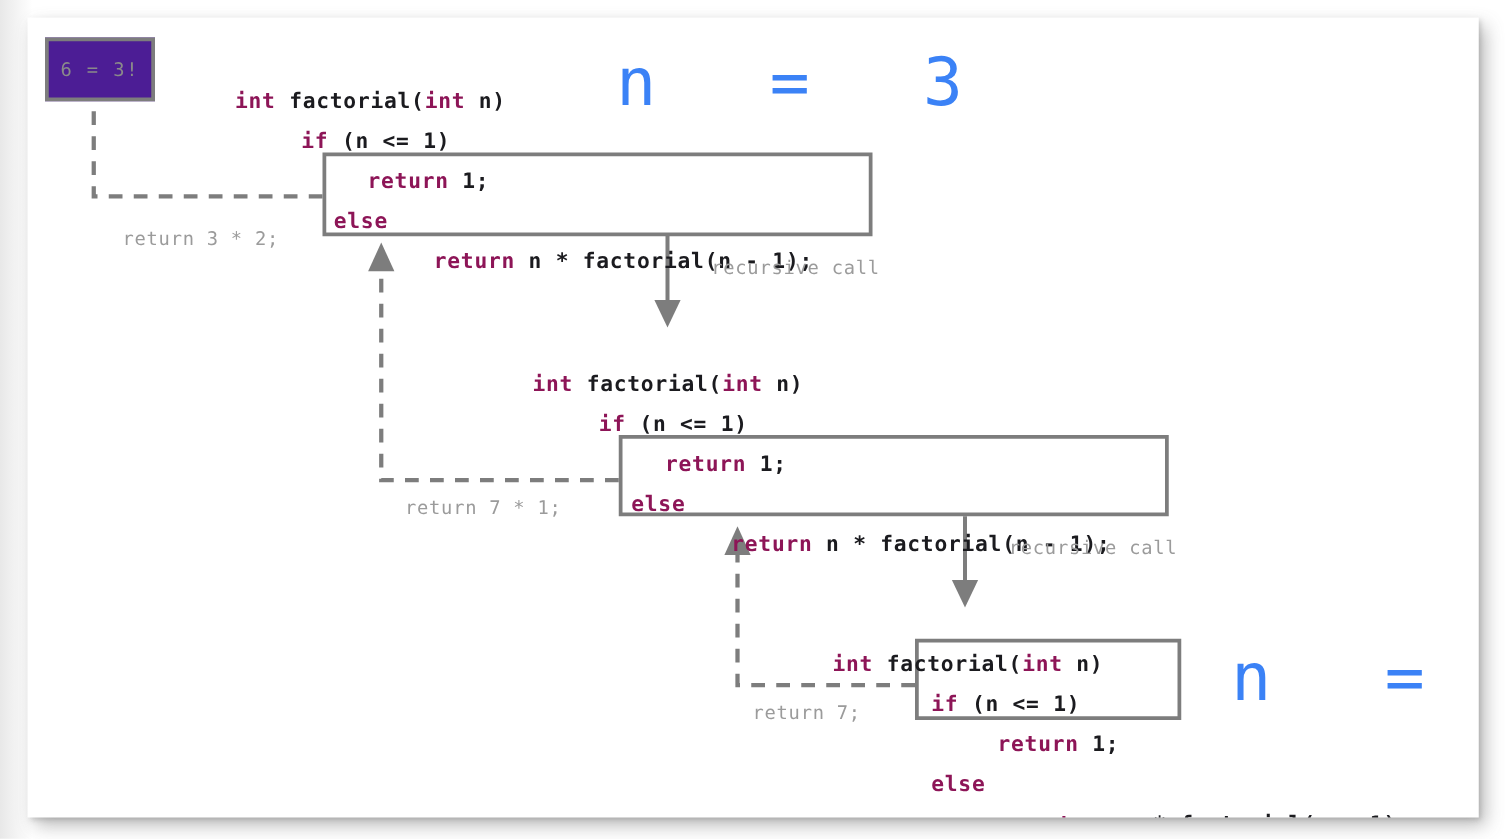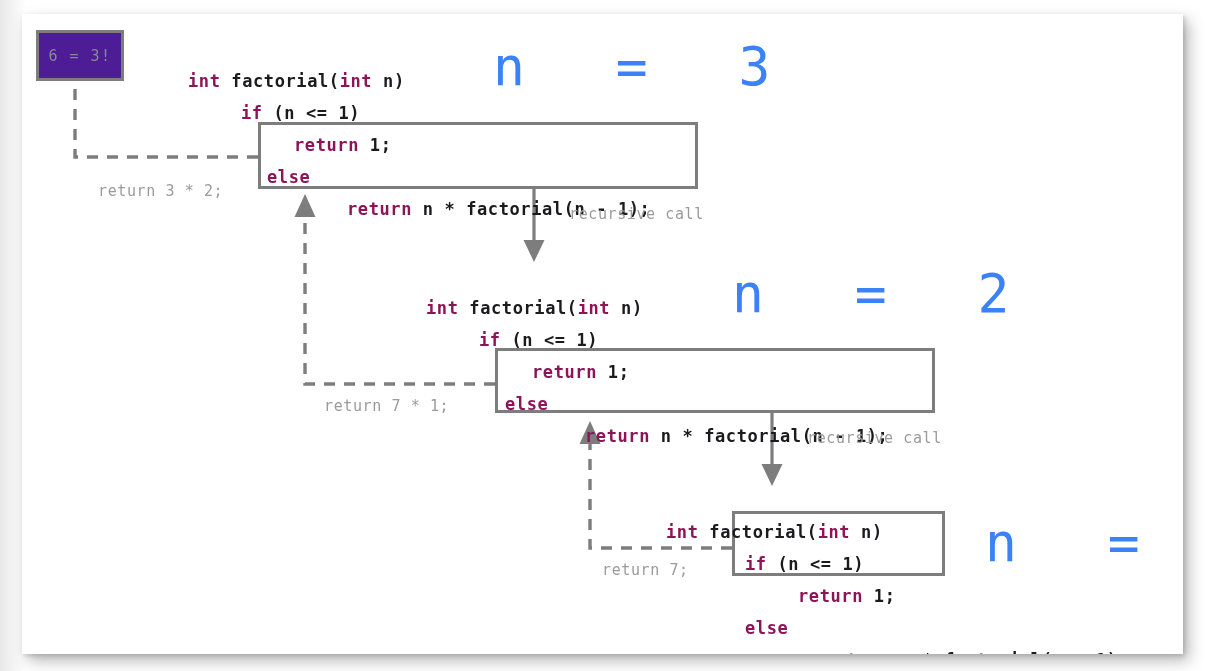--- a/index.html
+++ b/index.html
@@ -173,21 +173,20 @@
 <span class="kw">int</span><span class="plain"> factorial(</span><span class="kw">int</span><span class="plain"> n)</span>
 <span style="display:inline-block;width:53px;"></span><span class="kw">if</span><span class="plain"> (n &lt;= 1)</span>
 <span style="display:inline-block;width:106px;"></span><span class="kw">return</span><span class="plain"> 1;</span>
 <span style="display:inline-block;width:79px;"></span><span class="kw">else</span>
 <span style="display:inline-block;width:159px;"></span><span class="kw">return</span><span class="plain"> n * factorial(n - 1);</span></div>
 
       <div class="annot" style="left:64px; top:168px;margin-left:12px;">return 3 * 2;</div>
 
       <div class="annot" style="left:547px; top:191px;">recursive call</div>
 
-      <div class="nlabel" style="left:710px; top:249px;">n  =  2</div>
 
       <div class="hlbox" style="left:473px; top:334px; width:440px; height:65px;"></div>
 
       <div class="code" style="left:404px; top:246px;">
 <span class="kw">int</span><span class="plain"> factorial(</span><span class="kw">int</span><span class="plain"> n)</span>
 <span style="display:inline-block;width:53px;"></span><span class="kw">if</span><span class="plain"> (n &lt;= 1)</span>
 <span style="display:inline-block;width:106px;"></span><span class="kw">return</span><span class="plain"> 1;</span>
 <span style="display:inline-block;width:79px;"></span><span class="kw">else</span>
 <span style="display:inline-block;width:159px;"></span><span class="kw">return</span><span class="plain"> n * factorial(n - 1);</span></div>
 

